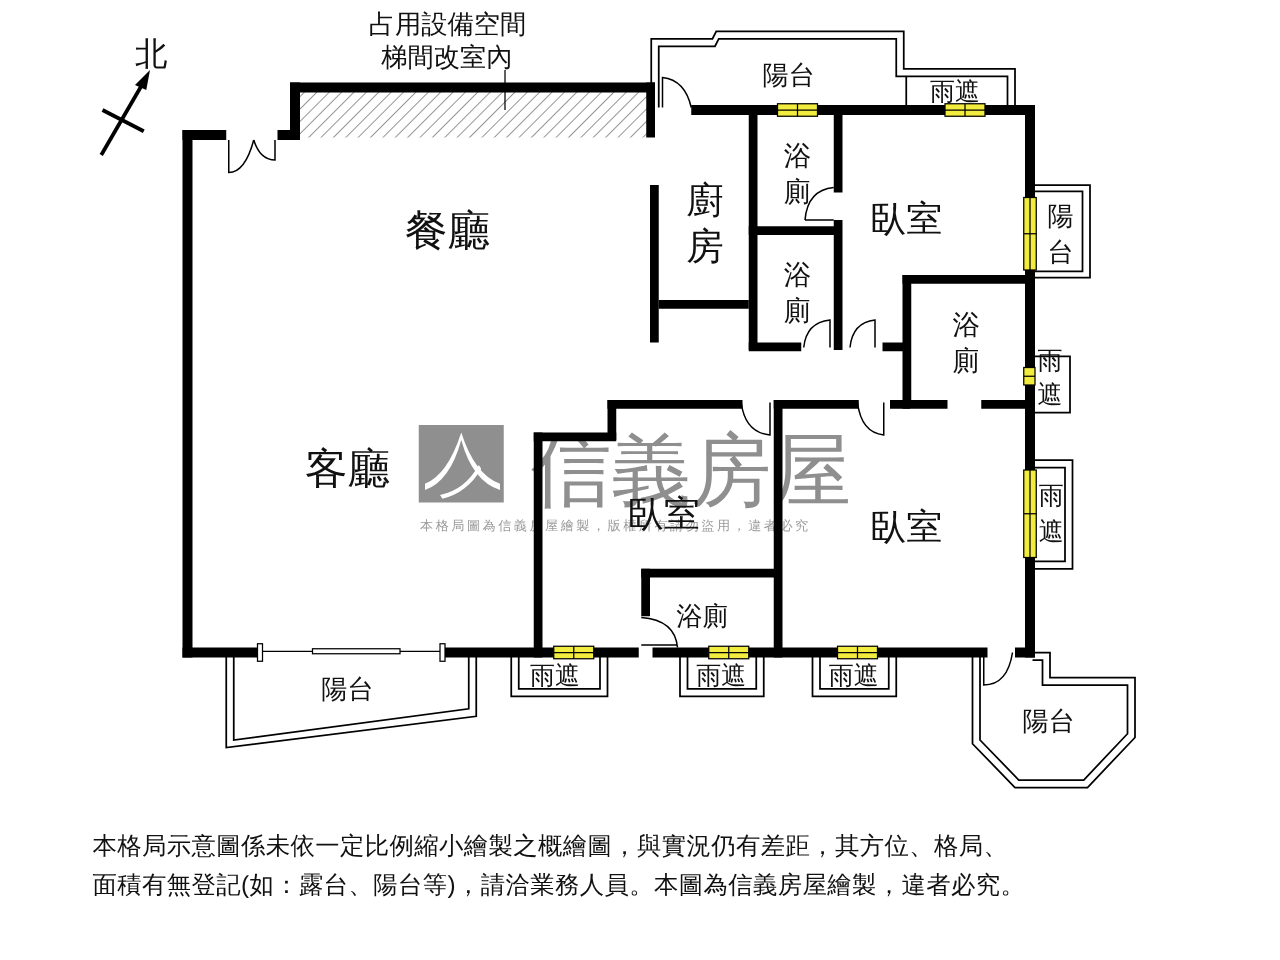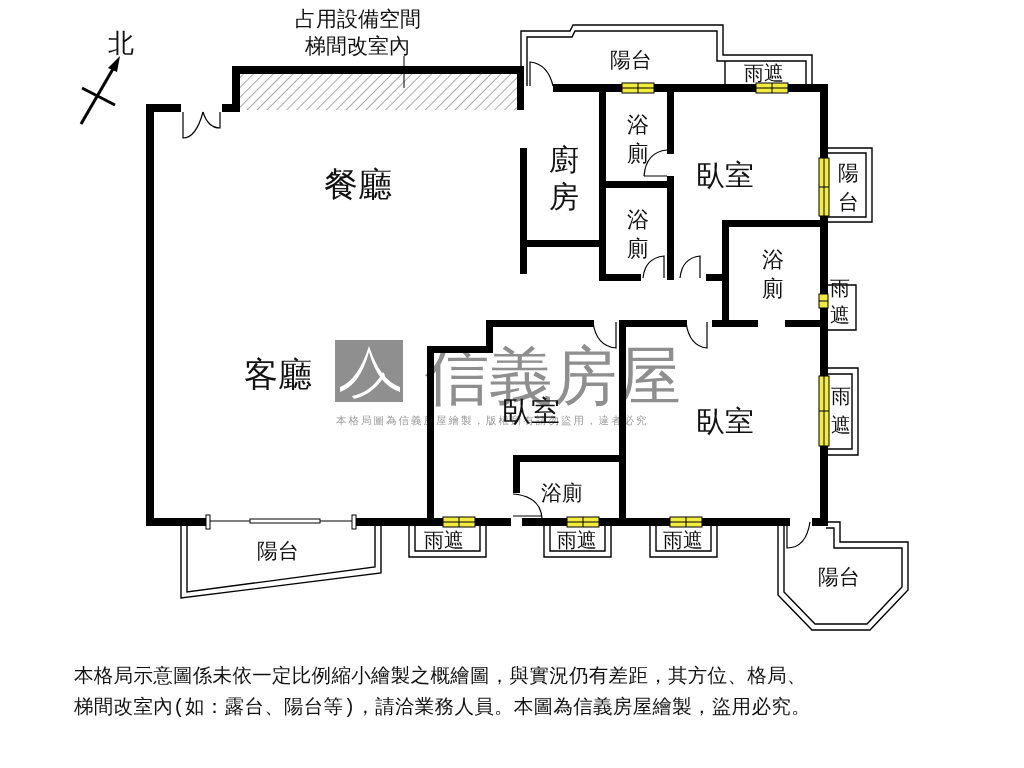--- a/index.html
+++ b/index.html
@@ -7,21 +7,21 @@
          font-family: "DejaVu Serif", "Liberation Serif", serif; }
   #plan { position: absolute; left: 0; top: 0; width: 1024px; height: 660px; }
   .wall { fill: #000; }
   .thin { fill: none; stroke: #000; stroke-width: 1.4; }
   .door { fill: none; stroke: #000; stroke-width: 1.2; }
   .win { fill: #f2ec3f; stroke: #000; stroke-width: 1; }
   .lbl { font-family: "DejaVu Serif", "Liberation Serif", serif; fill: #111; }
   .wm { font-family: "DejaVu Sans", "Liberation Sans", sans-serif; fill: #8f8f8f; }
   .wm-small { font-family: "DejaVu Sans", "Liberation Sans", sans-serif; fill: #9a9a9a; }
   #disclaimer { position: absolute; left: 74px; top: 662px; width: 900px;
-                font-family: Liberation Mono, monospace;
+                font-family: Liberation Sans, sans-serif;
                 font-size: 19.5px; line-height: 31px; color: #111; letter-spacing: 0.3px; }
   #disclaimer div { white-space: nowrap; }
 </style>
 </head>
 <body>
 
 <svg id="plan" viewBox="0 0 1024 660" xmlns="http://www.w3.org/2000/svg">
   <defs>
     <pattern id="hatch" patternUnits="userSpaceOnUse" width="7" height="7" patternTransform="rotate(45)">
       <line x1="0" y1="0" x2="0" y2="7" stroke="#555" stroke-width="1"></line>
@@ -200,14 +200,14 @@
     <text class="lbl" x="831" y="403" font-size="20">雨</text>
     <text class="lbl" x="831" y="432" font-size="20">遮</text>
     <text class="lbl" x="424" y="547" font-size="20">雨遮</text>
     <text class="lbl" x="557" y="547" font-size="20">雨遮</text>
     <text class="lbl" x="663" y="547" font-size="20">雨遮</text>
   </g>
 </svg>
 
 <div id="disclaimer">
   <div>本格局示意圖係未依一定比例縮小繪製之概繪圖，與實況仍有差距，其方位、格局、</div>
-  <div>梯間改室內(如：露台、陽台等)，請洽業務人員。本圖為信義房屋繪製，盜用必究。</div>
+  <div>面積有無登記(如：露台、陽台等)，請洽業務人員。本圖為信義房屋繪製，違者必究。</div>
 </div>
 
 </body></html>

